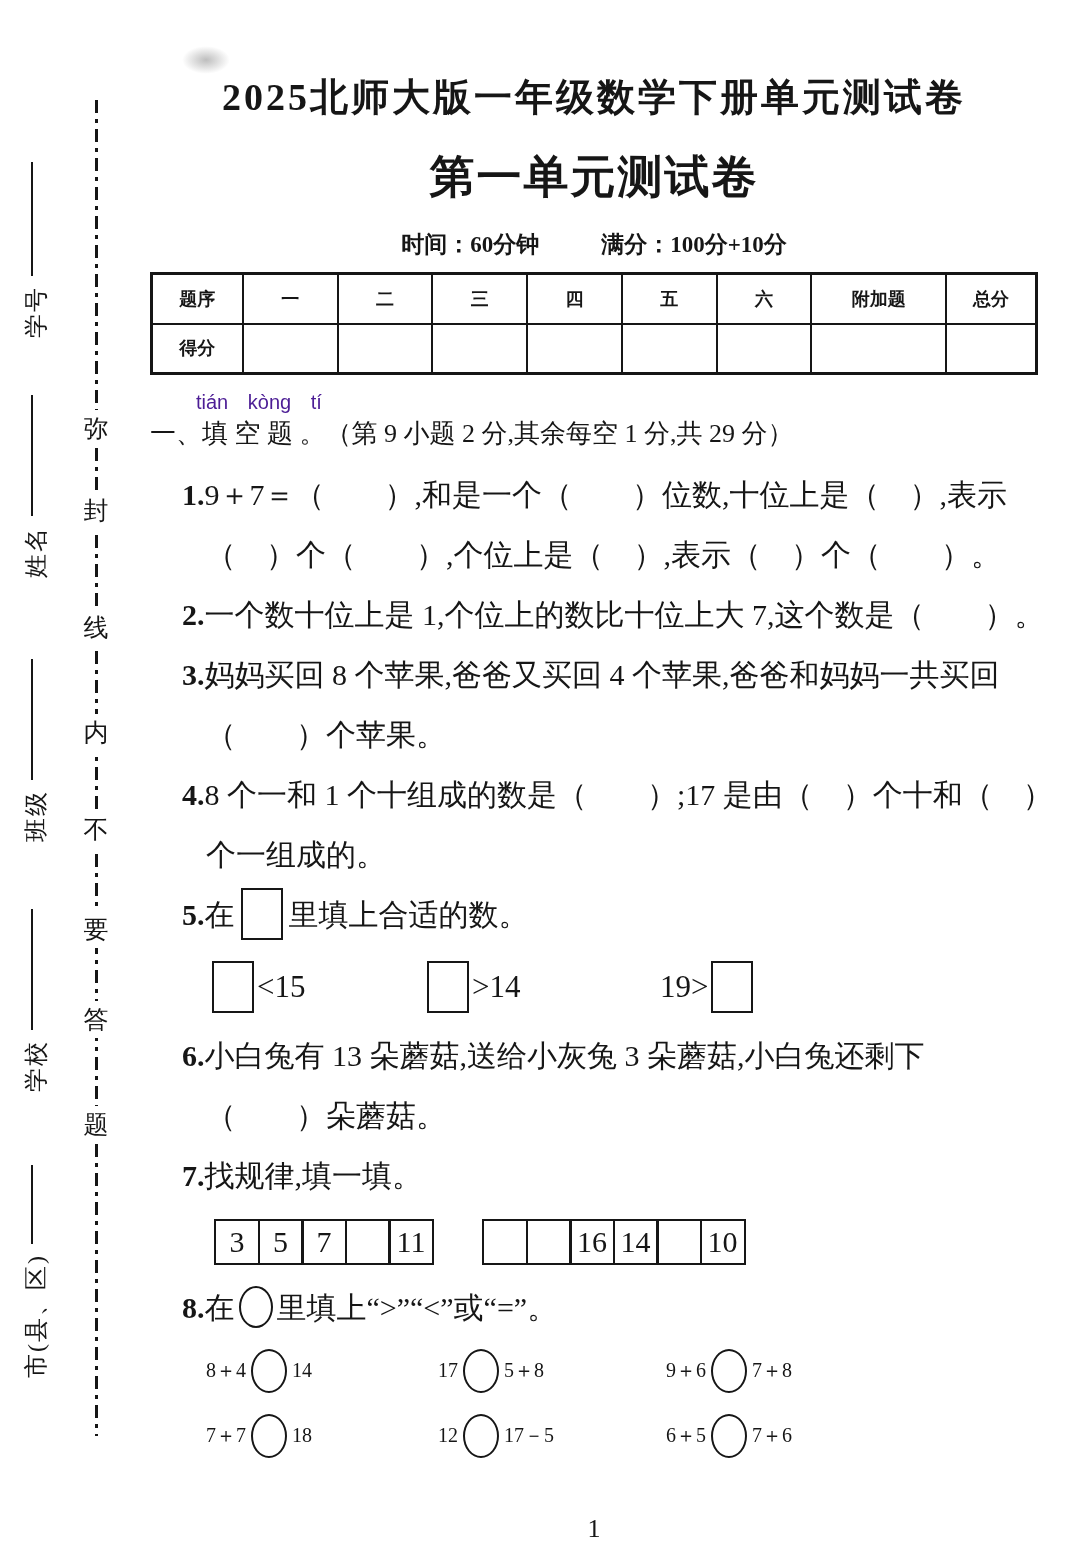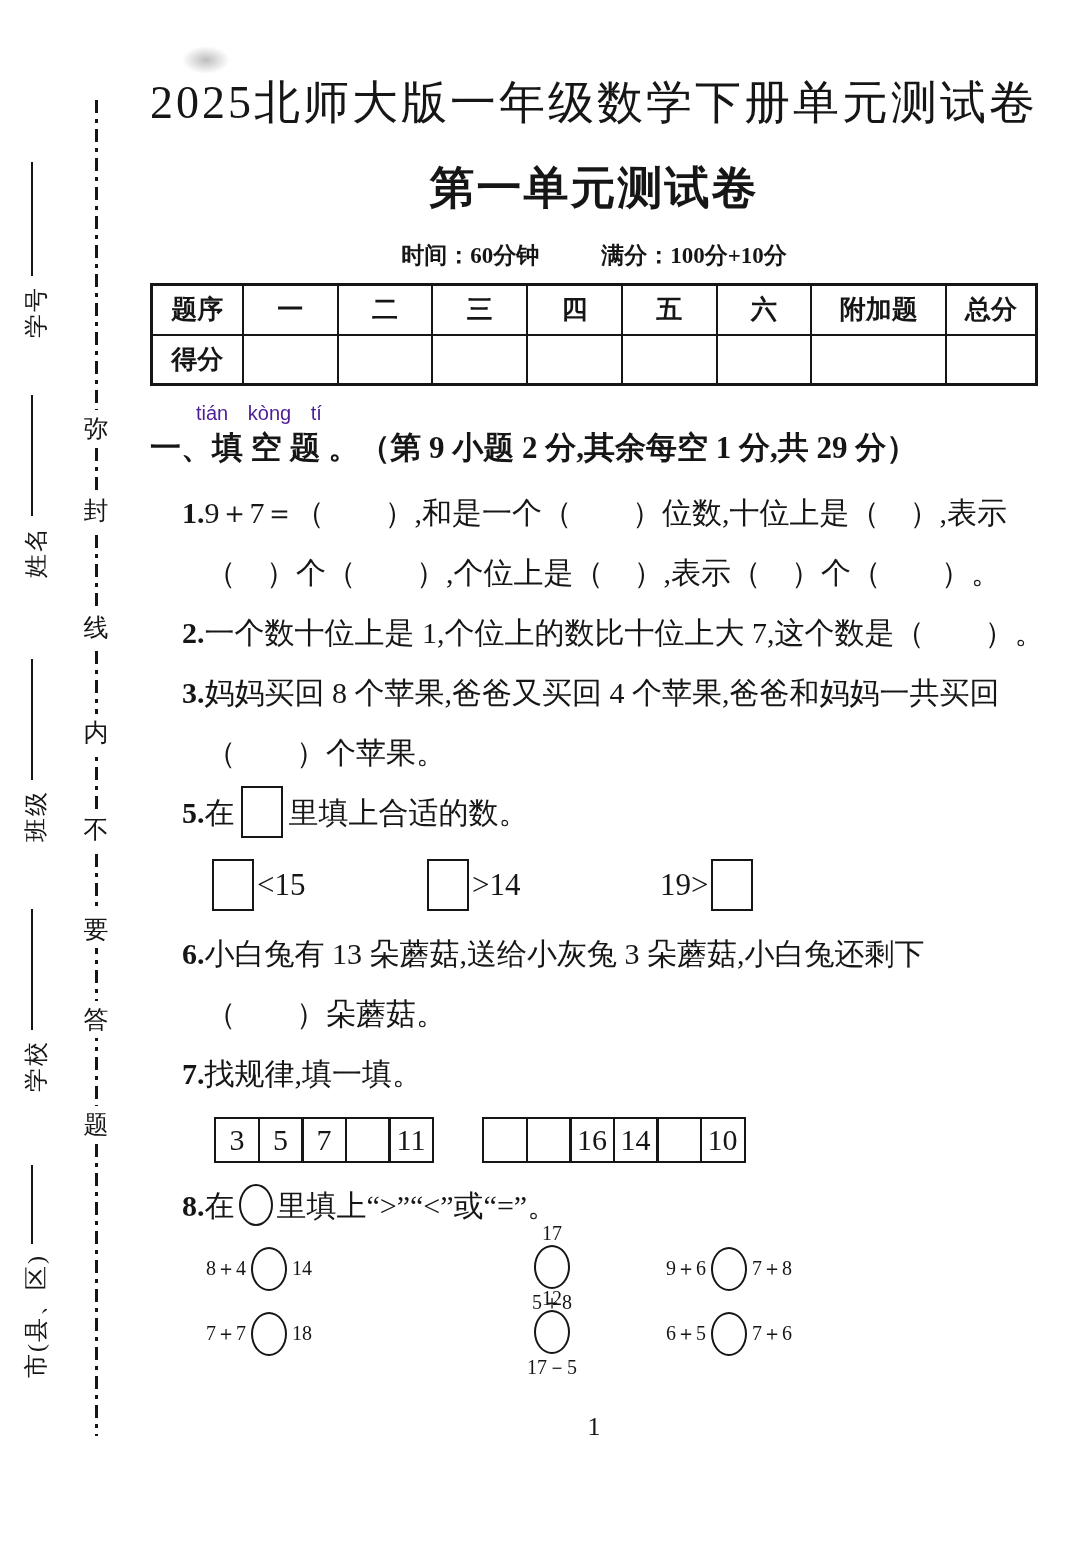--- a/index.html
+++ b/index.html
@@ -27,43 +27,43 @@
   .seal-line { position:absolute; left:82px; top:100px; width:28px; height:1336px; }
   .seal-line::before { content:""; position:absolute; left:13px; top:0; bottom:0; width:3px;
     background:repeating-linear-gradient(to bottom,
       #161616 0 13px, transparent 13px 19px, #161616 19px 23px, transparent 23px 29px); }
   .seal-char { position:absolute; left:0; width:28px; text-align:center; font-size:25px;
     line-height:1; padding:6px 0; background:#fff; }
   .sc-0{top:310px} .sc-1{top:392px} .sc-2{top:509px} .sc-3{top:614px}
   .sc-4{top:711px} .sc-5{top:811px} .sc-6{top:901px} .sc-7{top:1006px}
   
   .main { position:absolute; left:150px; top:0; width:888px; }
-  .title { margin-top:72px; text-align:center; font-size:46px; font-weight:normal; letter-spacing:3px; white-space:nowrap; }
+  .title { margin-top:72px; text-align:center; font-size:38px; font-weight:bold; letter-spacing:3px; white-space:nowrap; }
   .subtitle { margin-top:24px; text-align:center; font-size:45px; font-weight:bold; letter-spacing:2px; }
   .meta { margin-top:22px; display:flex; justify-content:center; gap:62px;
     font-size:23px; font-weight:bold; }
   
   .score { margin-top:12px; width:100%; border-collapse:collapse; table-layout:fixed;
     border:3.5px solid #161616; }
   .score th, .score td { border:2.5px solid #161616; text-align:center; }
-  .score th { font-size:26px; font-weight:bold; height:50px; padding:0; }
+  .score th { font-size:18px; font-weight:bold; height:50px; padding:0; }
   .score td { height:46px; }
   .score tr:first-child th:nth-child(1){width:10.3%}
   .score tr:first-child th:nth-child(2),
   .score tr:first-child th:nth-child(3),
   .score tr:first-child th:nth-child(4),
   .score tr:first-child th:nth-child(5),
   .score tr:first-child th:nth-child(6),
   .score tr:first-child th:nth-child(7){width:10.7%}
   .score tr:first-child th:nth-child(8){width:15.2%}
   .score tr:first-child th:nth-child(9){width:10.2%}
   
   .pinyin { margin:16px 0 0 46px; font-size:20px; word-spacing:14px;
     font-family:"Liberation Sans","DejaVu Sans",sans-serif; color:#4c1d95; }
-  .sec-heading { margin-top:2px; font-size:31px; font-weight:bold; white-space:nowrap; }
+  .sec-heading { margin-top:2px; font-size:26px; font-weight:normal; white-space:nowrap; }
   
   .questions { margin-top:14px; font-size:30px; }
   .q-line { line-height:60px; padding-left:32px; white-space:nowrap; }
   .q-line.cont { padding-left:56px; }
   .q-no { font-weight:bold; }
   .inline-box { display:inline-block; width:42px; height:52px; border:2.5px solid #161616;
     vertical-align:middle; margin:0 6px 8px 6px; }
   .inline-circle { display:inline-block; width:34px; height:42px; border:2.5px solid #161616;
     border-radius:50%; vertical-align:middle; margin:0 4px 8px 4px; }
   
@@ -76,21 +76,21 @@
   
   .seq-row { display:flex; gap:48px; align-items:center; height:72px; padding-left:64px; }
   .seq-table { display:flex; }
   .seq-cell { width:46px; height:46px; border:2.5px solid #161616; margin-left:-2.5px;
     display:flex; align-items:center; justify-content:center; font-size:30px; }
   .seq-cell:first-child { margin-left:0; }
   
   .cmp-row { display:flex; align-items:center; height:65px; padding-left:56px; }
   .cmp-item { display:flex; align-items:center; font-size:20px; }
   .cmp-item:nth-child(1){ width:232px; }
-  .cmp-item:nth-child(2){ width:228px;flex-direction:column; }
+  .cmp-item:nth-child(2){ width:228px; }
   .cmp-circle { width:36px; height:44px; border:2.5px solid #161616; border-radius:50%;
     margin:0 5px; flex:0 0 auto; }
   .page-num { margin-top:46px; text-align:center; font-size:26px; }
 </style>
 </head>
 <body>
 
 <div class="artifact"></div>
 
 <div>
@@ -171,20 +171,24 @@
         <div class="q-line cont">（　）个（　　）,个位上是（　）,表示（　）个（　　）。</div>
       </div>
       <div class="question">
         <div class="q-line"><span class="q-no">2.</span>一个数十位上是 1,个位上的数比十位上大 7,这个数是（　　）。</div>
       </div>
       <div class="question">
         <div class="q-line"><span class="q-no">3.</span>妈妈买回 8 个苹果,爸爸又买回 4 个苹果,爸爸和妈妈一共买回</div>
         <div class="q-line cont">（　　）个苹果。</div>
       </div>
       <div class="question">
+        <div class="q-line"><span class="q-no">4.</span>8 个一和 1 个十组成的数是（　　）;17 是由（　）个十和（　）</div>
+        <div class="q-line cont">个一组成的。</div>
+      </div>
+      <div class="question">
         <div class="q-line"><span class="q-no">5.</span>在<span class="inline-box"></span>里填上合适的数。</div>
         <div class="bc-row">
           <div class="bc-item">
             <span class="bc-box"></span>
             <span class="bc-text">&lt;15</span>
           </div>
           <div class="bc-item">
             <span class="bc-box"></span>
             <span class="bc-text">&gt;14</span>
           </div>

